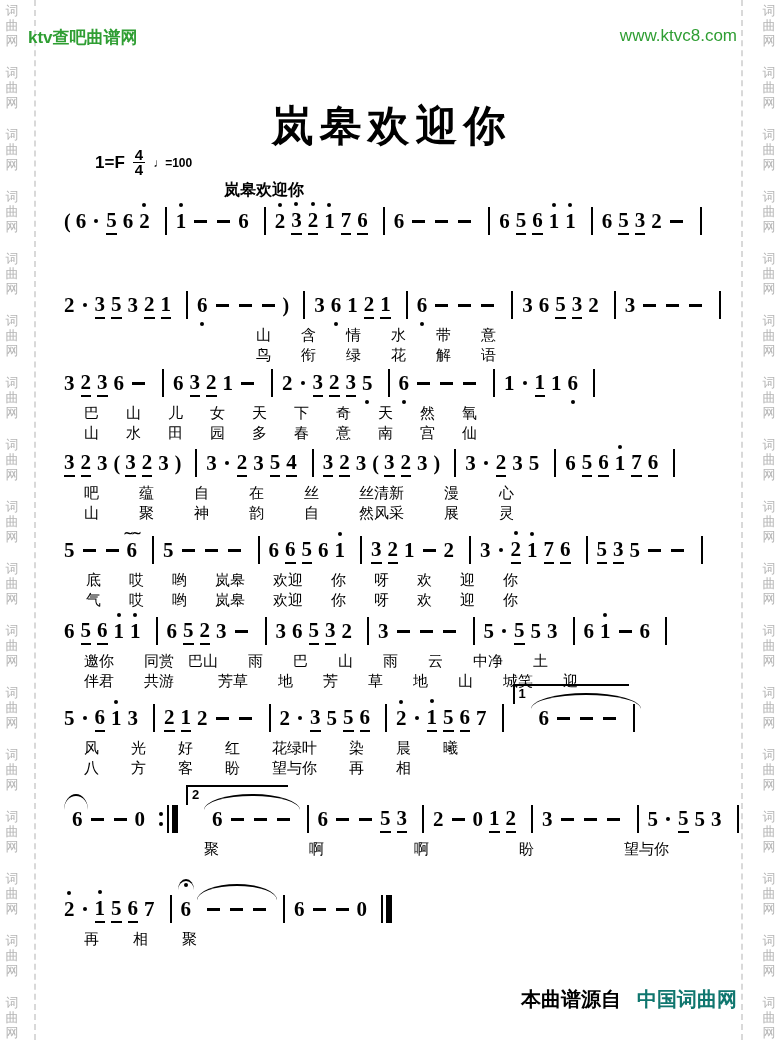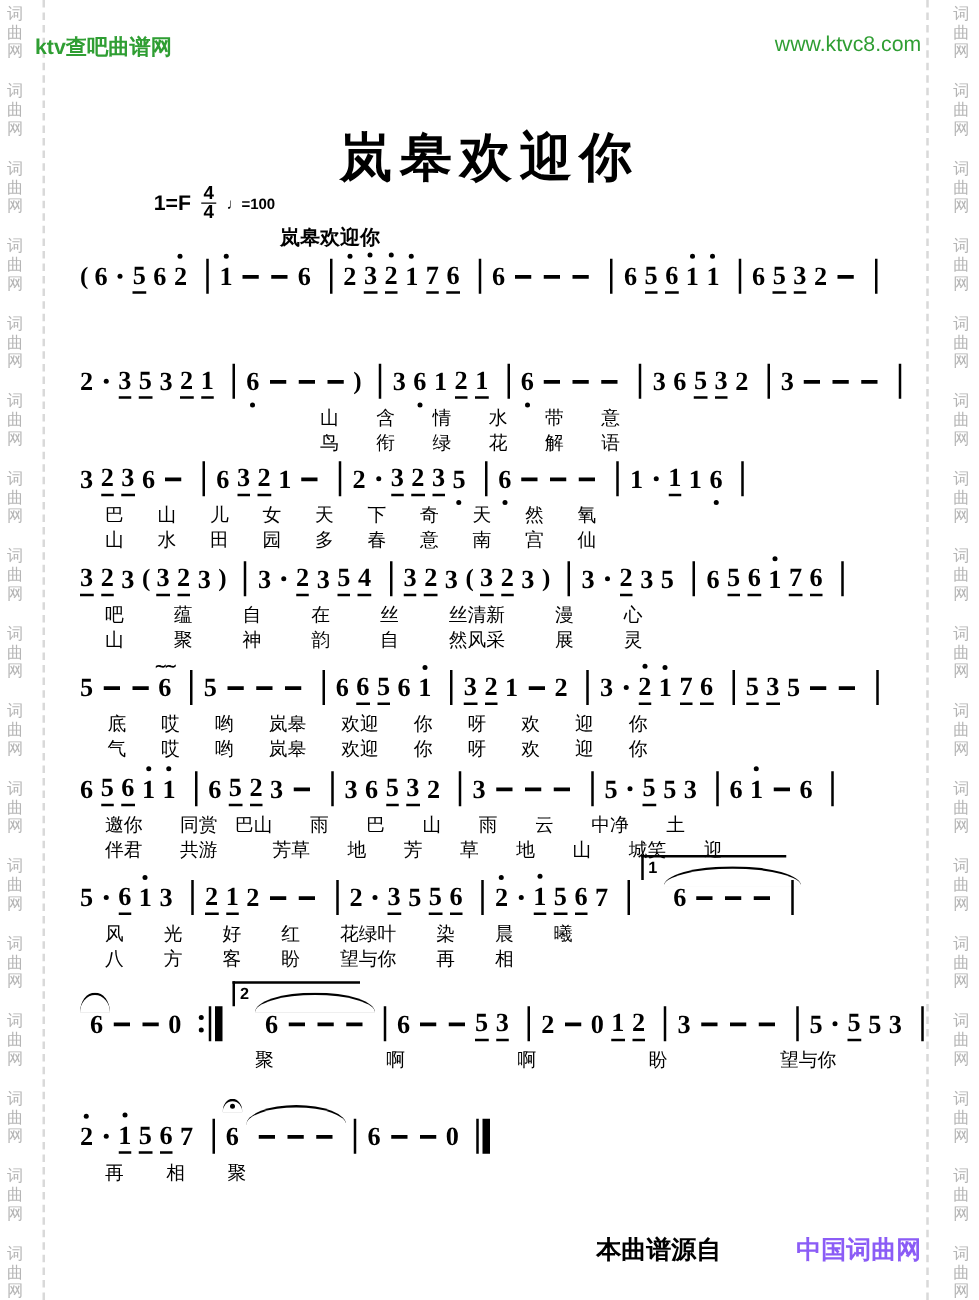--- a/index.html
+++ b/index.html
@@ -15,21 +15,21 @@
   .vdash{position:absolute;top:0;bottom:0;border-left:2px dashed #d9d9d9;}
   .vdash-left{left:34px;}
   .vdash-right{right:40px;}
   
   .site-name{position:absolute;left:28px;top:26px;color:#2f9e33;font-size:17px;font-weight:bold;}
   .site-url{position:absolute;right:46px;top:26px;color:#2f9e33;font-size:17px;}
   
   .title{position:absolute;left:0;right:0;top:66px;text-align:center;font-size:42px;font-weight:bold;
          font-family:"Liberation Serif",serif;letter-spacing:6px;margin-top:32px;}
   
-  .keyline{position:absolute;left:95px;top:148px;font-size:17px;font-weight:bold;display:flex;align-items:center;gap:8px;margin-left:28px;}
+  .keyline{position:absolute;left:95px;top:148px;font-size:17px;font-weight:bold;display:flex;align-items:center;gap:8px;}
   .frac{display:inline-flex;flex-direction:column;align-items:center;font-size:15px;line-height:14px;}
   .frac .top{border-bottom:1.5px solid #000;padding:0 2px;}
   .tempo{font-size:12px;font-weight:bold;}
   .expression{position:absolute;left:224px;top:180px;font-size:16px;font-weight:bold;}
   .credits{position:absolute;left:600px;top:152px;color:#9c372b;font-size:16px;line-height:19px;white-space:pre;}
   
   .score-line{position:absolute;left:64px;width:668px;}
   .notes-row{display:flex;align-items:center;height:30px;white-space:nowrap;}
   .note{position:relative;font-family:"Liberation Serif",serif;font-weight:bold;font-size:21px;
         line-height:25px;margin-right:6px;text-align:center;}
@@ -53,21 +53,21 @@
   .mordent::before{content:"\223C\223C";}
   .fermata{position:absolute;top:-18px;left:50%;transform:translateX(-50%);width:16px;height:9px;
            border-top:2.5px solid #000;border-radius:100% 100% 0 0 / 200% 200% 0 0;}
   .fermata::after{content:"";position:absolute;top:2px;left:50%;transform:translateX(-50%);
                   width:4px;height:4px;background:#000;border-radius:50%;}
   .lyrics-row{display:flex;white-space:nowrap;font-size:15px;line-height:20px;margin-top:5px;}
   .lyrics-row.second{margin-top:0;}
   
   .credit-line{position:absolute;left:358px;top:944px;font-size:16px;}
   .footer{position:absolute;top:986px;right:46px;display:flex;gap:16px;font-size:20px;font-weight:bold;}
-  .footer-source{color:#8b5cf6;margin-left:44px;}
+  .footer-source{color:#0f766e;}
 </style>
 </head>
 <body>
 
 <div class="page">
 
   <div class="side-col side-left">
       <span>词</span>
       <span>曲</span>
       <span class="grp-end">网</span>

